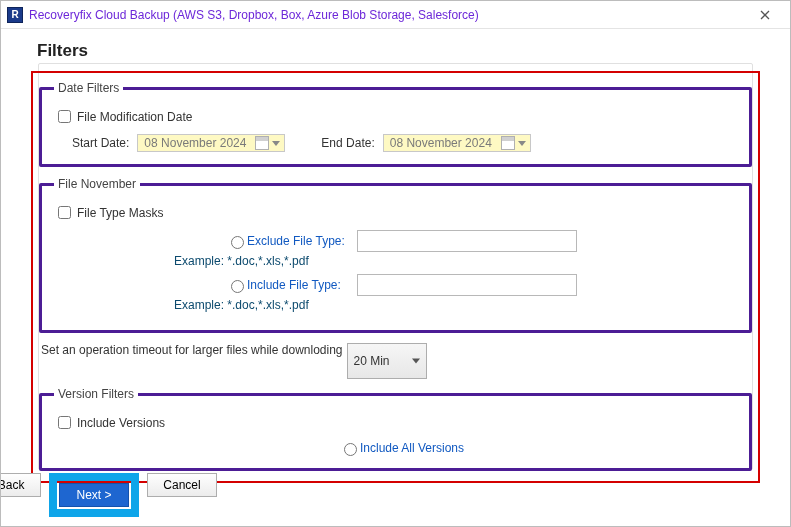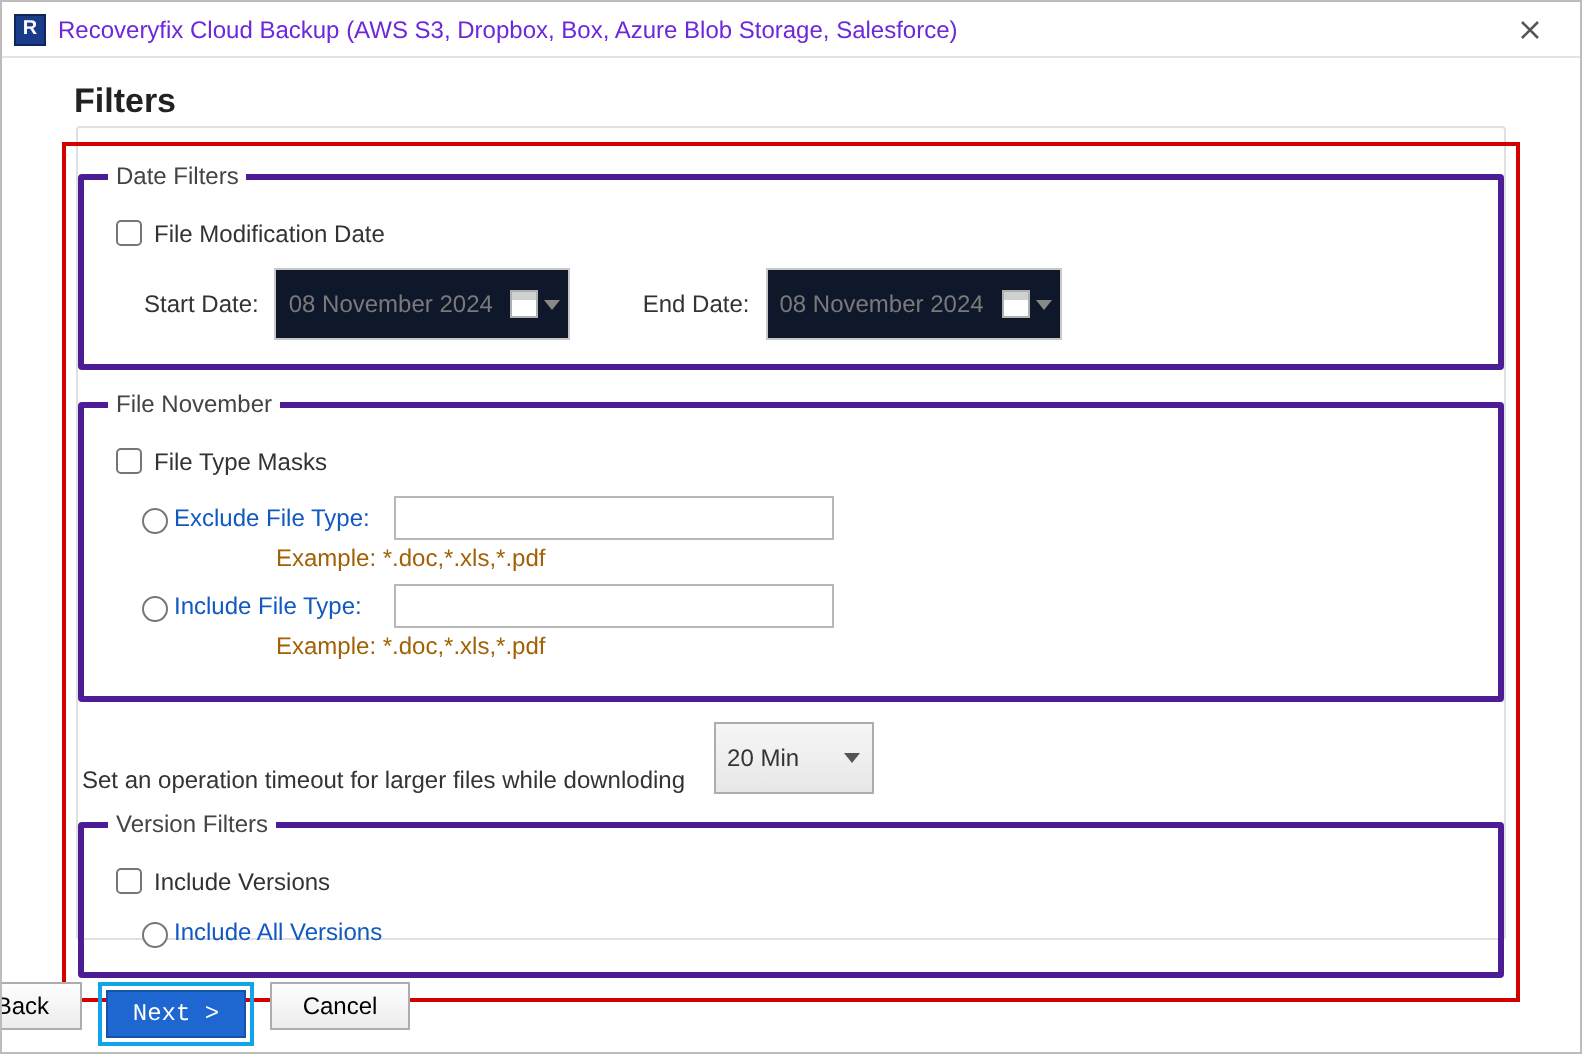--- a/index.html
+++ b/index.html
@@ -74,22 +74,22 @@
   .chk {
     width: 13px; height: 13px;
     margin-right: 6px;
   }
 
   .date-row { display: flex; align-items: center; gap: 8px; margin-left: 18px; margin-top: 6px; }
   .lbl { white-space: nowrap; }
   .datebox {
     display: inline-flex; align-items: center;
     border: 1px solid #c8c8c8;
-    background: #0f172a;
-    height: 36px;
+    background: #fef9c3;
+    height: 18px;
     padding: 0 4px 0 6px;
     width: 148px;
     color: #7a7a7a;
     position: relative;
   }
   .datebox .cal-icon {
     width: 14px; height: 14px;
     border: 1px solid #b0b0b0;
     margin-left: auto;
     margin-right: 3px;
@@ -98,33 +98,33 @@
       #fff;
   }
   .datebox .dd {
     width: 0; height: 0;
     border-left: 4px solid transparent;
     border-right: 4px solid transparent;
     border-top: 5px solid #888;
   }
 
   .link { color: #1159c1; }
-  .file-row { display: flex; align-items: center; margin: 6px 0 0 12px; gap: 0; }
+  .file-row { display: flex; align-items: center; margin: 6px 0 0 12px; gap: 0; justify-content: center; }
   .radio { width: 13px; height: 13px; }
   .txt {
     height: 22px;
     border: 1px solid #b8b8b8;
     width: 220px;
     padding: 2px 4px;
     font-family: inherit;
     font-size: 12px;
   }
-  .example { margin: 2px 0 6px 84px; color: #a16207; font-size: 12px; }
-
-  .timeout-row { display: flex; align-items: flex-end; margin: 8px 0 8px 2px; gap: 14px; }
+  .example { margin: 2px 0 6px 120px; color: #0c4a6e; font-size: 12px; }
+
+  .timeout-row { display: flex; align-items: flex-start; margin: 8px 0 8px 2px; gap: 4px; }
   .select {
     height: 36px;
     border: 1px solid #adadad;
     background: linear-gradient(#f6f6f6,#e7e7e7);
     padding: 0 20px 0 6px;
     font-family: inherit;
     font-size: 12px;
     width: 80px;
     position: relative;
     display: inline-flex;
@@ -179,24 +179,23 @@
     font-size: 12px;
     padding: 0 12px;
     cursor: pointer;
   }
   .btn-primary {
     background: #1e66d0;
     border: 1px solid #1452ac;
     color: #fff;
   }
   .red-wrap {
-    border: 2px solid #0ea5e9;
+    border: 8px solid #0ea5e9;
     padding: 2px;
     display: inline-flex;
-    font-family: Liberation Mono, monospace;
   }
 
   
   .panel-shadow {
     position: absolute;
     left: 37px; right: 37px;
     top: 62px;
     bottom: 56px;
     border: 1px solid #e0e0e0;
     border-radius: 2px;

